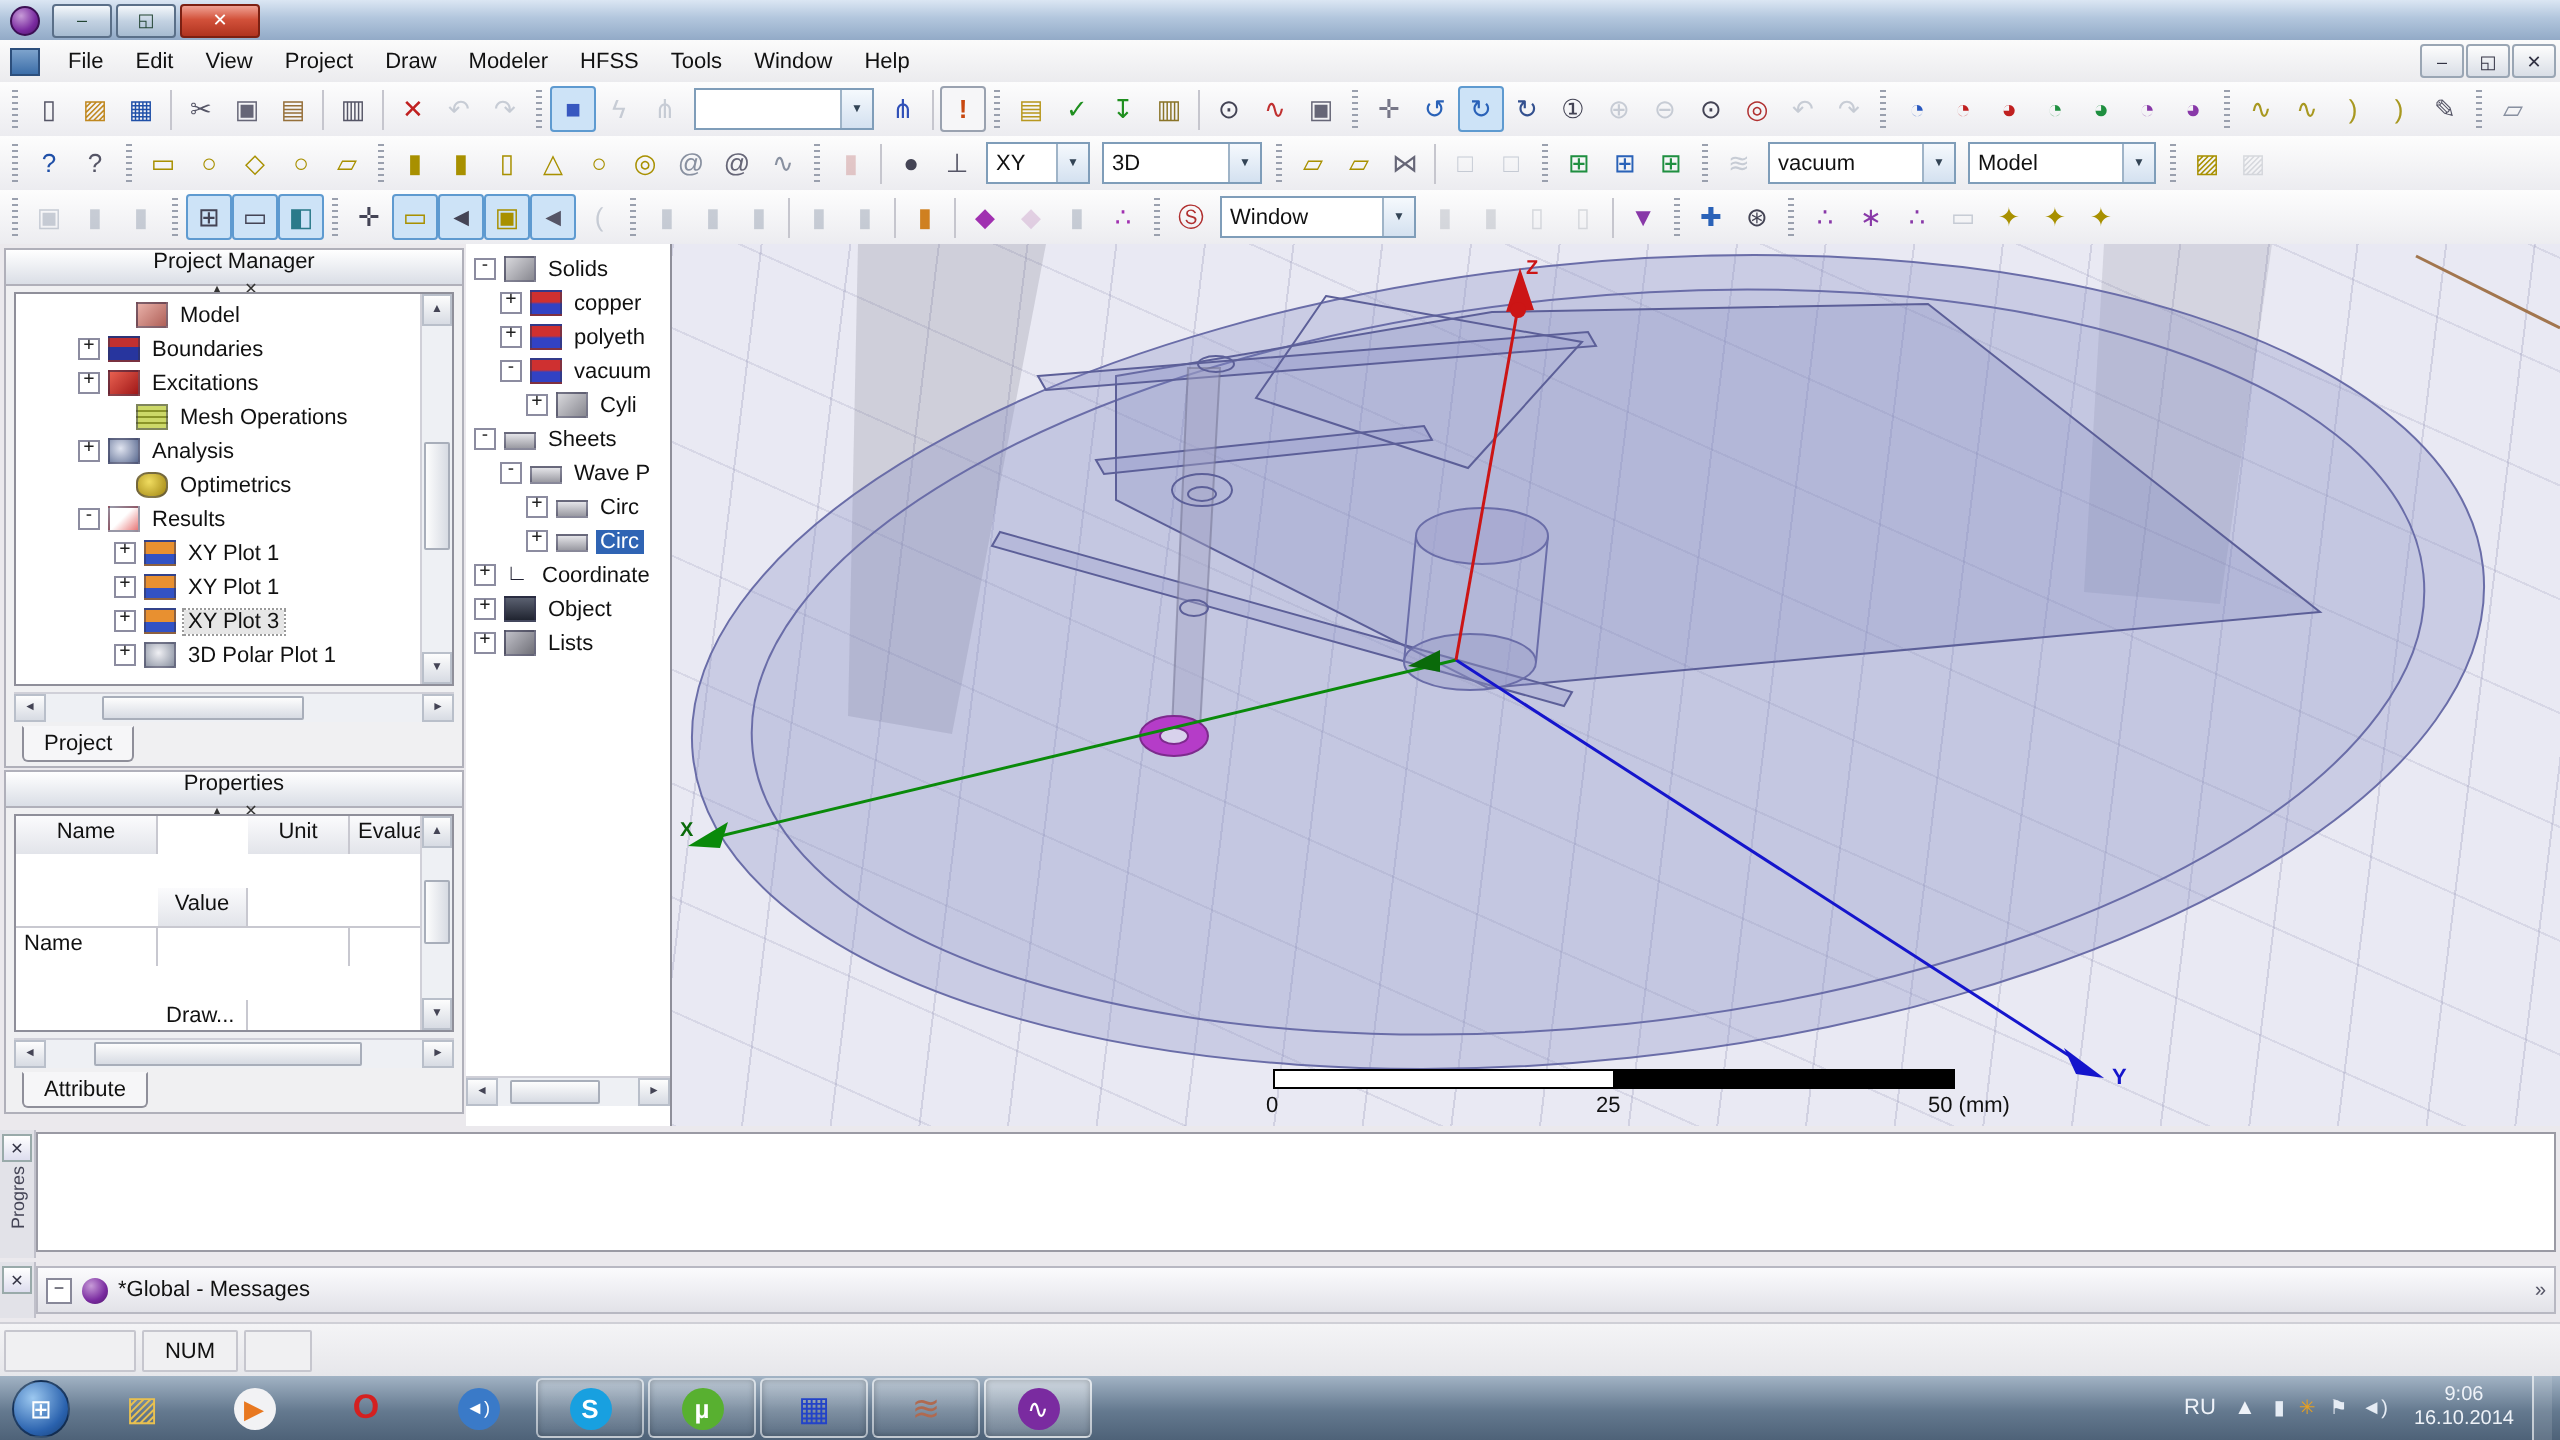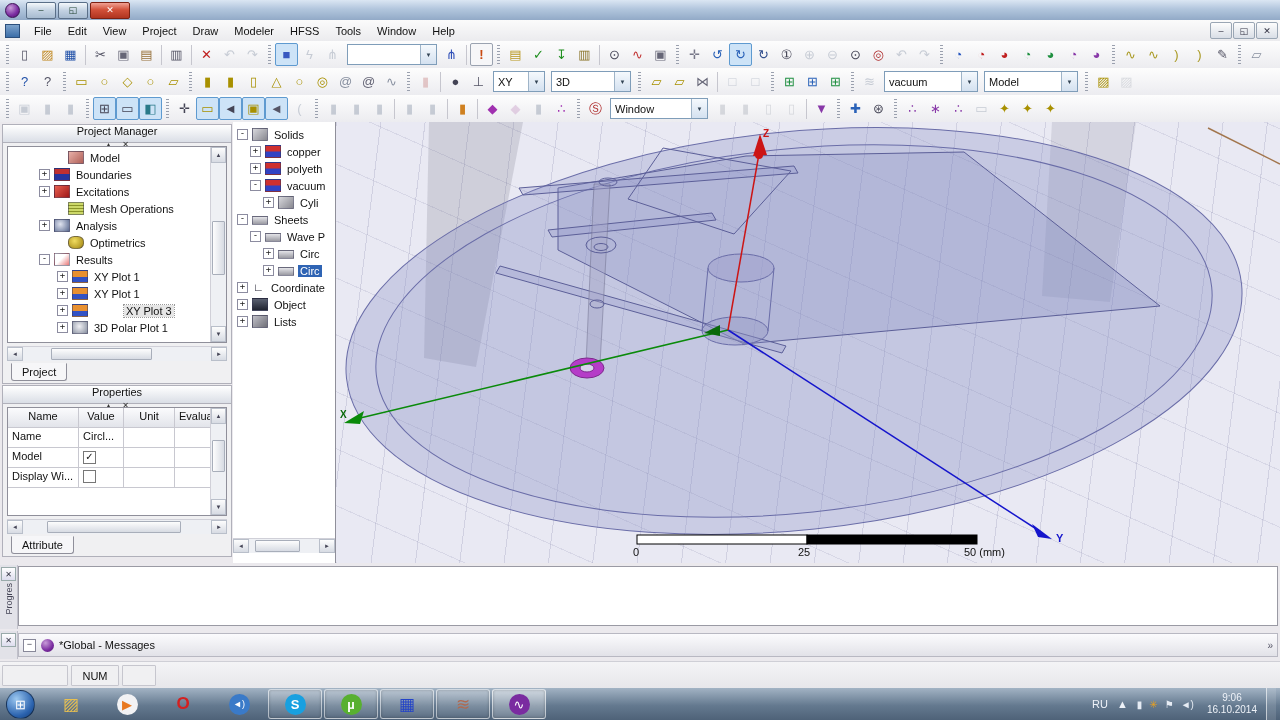--- a/index.html
+++ b/index.html
@@ -77,40 +77,40 @@
     background:linear-gradient(#fdfdfd,#d7dbe3);border:1px solid #a8aeba;border-radius:1px;}
   
   .trow{height:17px;display:flex;align-items:center;white-space:nowrap;}
   .texp{width:9px;height:9px;flex:none;border:1px solid #8c8ca0;background:#fff;color:#222;
     font-size:9px;line-height:7px;text-align:center;margin-right:4px;font-family:"DejaVu Sans Mono",monospace;}
   .texp.noexp{visibility:hidden;}
   .tico{width:14px;height:11px;flex:none;margin-right:4px;border:1px solid rgba(50,50,80,.5);}
   .tico.tglyph{border:none;width:auto;min-width:13px;font-size:11px;line-height:11px;color:#223;text-align:center;}
   .tlabel{padding:0 2px;}
   .trow.sel .tlabel{background:#2f64b4;color:#fff;}
-  .trow.hil .tlabel{background:#e6e6e6;outline:1px dotted #9a9a9a;margin-left:32px;}
+  .trow.hil .tlabel{background:#e6e6e6;outline:1px dotted #9a9a9a;}
   .i-model{background:linear-gradient(135deg,#e8b0a8,#b06058);}
   .i-bound{background:linear-gradient(#c03030 42%,#27359e 42%);}
   .i-excit{background:linear-gradient(135deg,#e86050,#a01818);}
   .i-mesh{background:repeating-linear-gradient(0deg,#ccd868 0 2px,#8a9428 2px 3px);}
   .i-analysis{background:radial-gradient(circle at 38% 38%,#e0e4f0,#5a6a90);}
   .i-opti{background:radial-gradient(circle at 40% 35%,#f0dc60,#a08410);border-radius:40%;}
   .i-results{background:linear-gradient(135deg,#ffffff 45%,#e87878);}
   .i-xyplot{background:linear-gradient(#e89030 55%,#3252c4 55%);}
   .i-polar{background:radial-gradient(circle at 45% 40%,#f0f0f4,#8890a0);}
   .i-solid{background:linear-gradient(135deg,#d8d8dc,#888890);}
   .i-mat{background:linear-gradient(#cf3030 45%,#3242c4 55%);}
   .i-sheet{height:7px;margin-top:2px;background:linear-gradient(#e4e4e8,#9a9aa2);}
   .i-planes{background:linear-gradient(#5a6070,#202430);}
   .i-lists{background:linear-gradient(135deg,#c0c0c8,#707078);}
   
   .phead,.prow2{display:flex;border-bottom:1px solid #c8c8d0;}
   .pcell{border-right:1px solid #c8c8d0;padding:2px 4px;white-space:nowrap;overflow:hidden;height:15px;}
   .phead .pcell{background:linear-gradient(#fbfbfd,#e2e4ea);text-align:center;}
-  .c-name{width:62px;flex:none;} .c-val{width:36px;flex:none;} .c-unit{width:42px;flex:none;} .c-eval{flex:1;}
+  .c-name{width:62px;flex:none;} .c-val{width:36px;flex:none;margin-top:36px;} .c-unit{width:42px;flex:none;} .c-eval{flex:1;}
   .cb{width:11px;height:11px;border:1px solid #777;background:#fff;display:inline-flex;
       align-items:center;justify-content:center;font-size:10px;line-height:1;color:#111;}
   
   #mtree{position:absolute;left:233px;top:0;width:102px;height:441px;background:#fff;
     border-right:1px solid #8f8f9a;overflow:hidden;}
   #mtree-rows{position:absolute;left:2px;top:4px;right:0;}
   
   #viewport{position:absolute;left:336px;top:0;width:944px;height:441px;background:#e9e9f3;
     background-image:
       repeating-linear-gradient(97deg,rgba(122,122,162,.22) 0 1px,transparent 1px 44px),
@@ -453,21 +453,21 @@
       <div style="position:absolute;left:0;top:0;right:15px;">
         <div class="phead">
             <span class="pcell c-name">Name</span>
             <span class="pcell c-val">Value</span>
             <span class="pcell c-unit">Unit</span>
             <span class="pcell c-eval">Evaluated V</span>
           </div>
         <div>
             <div class="prow2">
               <span class="pcell c-name">Name</span>
-              <span class="pcell c-val">Circl...</span>
+              <span class="pcell c-val">Draw...</span>
               <span class="pcell c-unit"></span>
               <span class="pcell c-eval"></span>
             </div>
             <div class="prow2">
               <span class="pcell c-name">Model</span>
               <span class="pcell c-val"><span class="cb">✓</span></span>
               <span class="pcell c-unit"></span>
               <span class="pcell c-eval"></span>
             </div>
             <div class="prow2">

